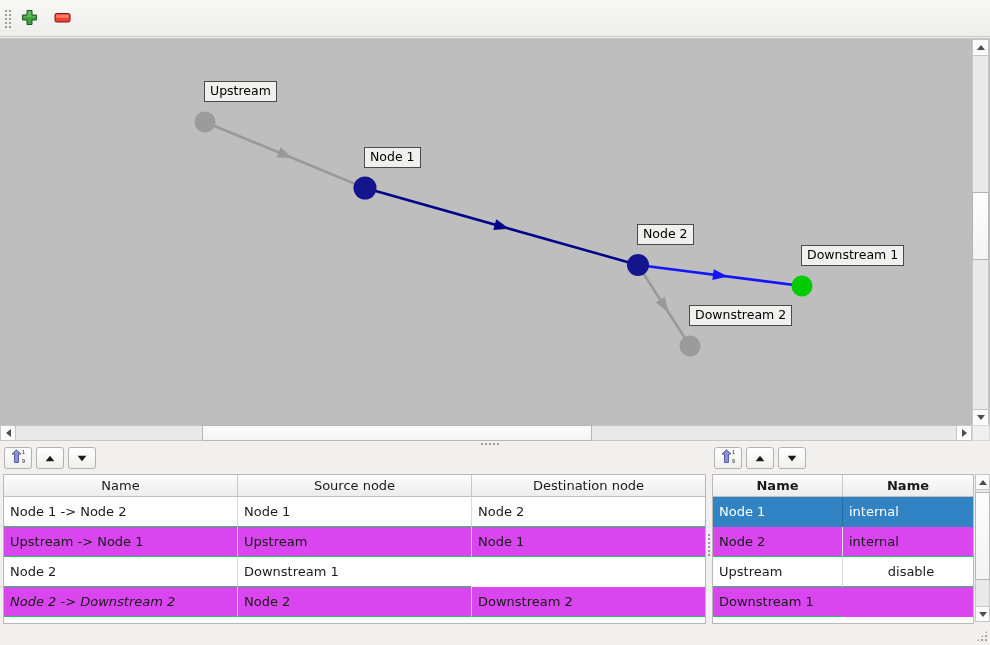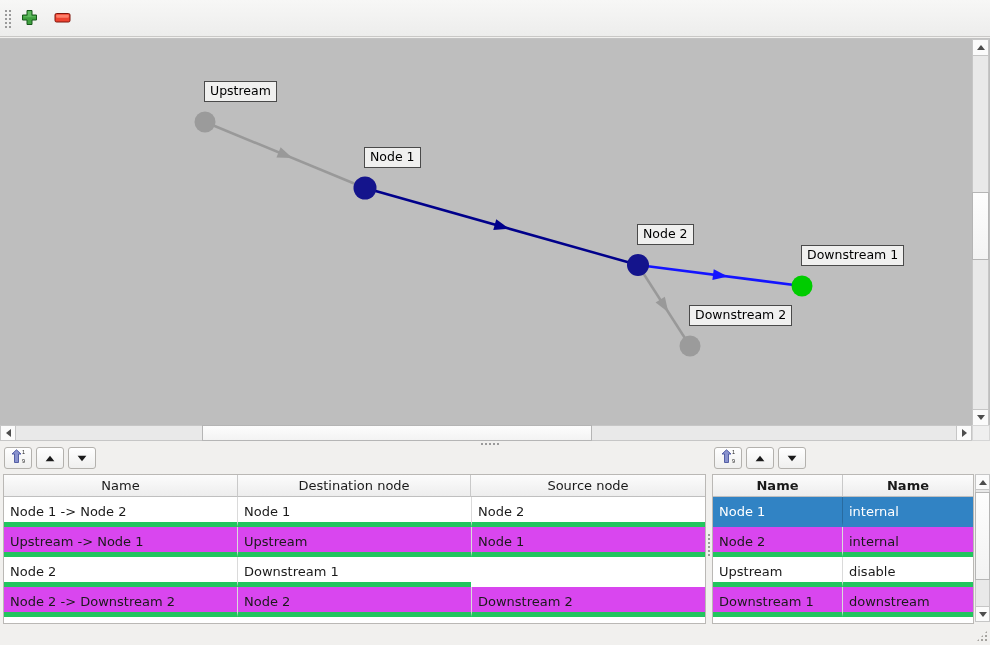--- a/index.html
+++ b/index.html
@@ -90,21 +90,21 @@
   .th {
     background:linear-gradient(#fcfcfc,#ededed);
     border-right:1px solid #c9c9c9; border-bottom:1px solid #bfbfbf;
     text-align:center; line-height:21px; font-size:13px;
     overflow:hidden; cursor:pointer;
   }
   .th:last-child { border-right:none; }
   .trow { display:flex; height:30px; }
   .trow.alt { background:#d946ef; }
   .td {
-    border-right:1px solid #dadada; border-bottom:5px solid #22c55e;
+    border-right:1px solid #dadada; border-bottom:1px solid #22c55e;
     padding-left:6px; line-height:29px; font-size:13px;
     white-space:nowrap; overflow:hidden;
   }
   .td:last-child { border-right:none; }
   .table.nodes .th { font-weight:bold; }
   .trow.selected { color:#fff; }
   .trow.selected .td { border-right-color:rgba(0,0,0,0.18); border-bottom-color:transparent; }
 
   .tbl-sb { position:absolute; left:975px; top:474px; width:15px; height:148px; }
 
@@ -219,64 +219,63 @@
 <button class="mini-btn" style="left:746px;">
     <span class="tri up"></span>
   </button>
 <button class="mini-btn" style="left:778px;">
     <span class="tri down"></span>
   </button>
 
 <div class="table edges" id="edges-table" style="left:3px; width:703px; height:150px;">
     <div class="thead">
       <div class="th" style="width: 234px;">Name</div>
+      <div class="th" style="width: 234px;">Source node</div>
       <div class="th" style="width: 233px;">Destination node</div>
-      <div class="th" style="width: 234px;">Source node</div>
     </div>
     <div class="trow">
       <div class="td" style="width: 234px;">Node 1 -&gt; Node 2</div>
       <div class="td" style="width: 234px;">Node 1</div>
       <div class="td" style="width: 233px;">Node 2</div>
     </div>
     <div class="trow alt">
       <div class="td" style="width: 234px;">Upstream -&gt; Node 1</div>
       <div class="td" style="width: 234px;">Upstream</div>
       <div class="td" style="width: 233px;">Node 1</div>
     </div>
     <div class="trow">
       <div class="td" style="width: 234px;">Node 2</div>
       <div class="td" style="width: 233px;">Downstream 1</div>
     </div>
     <div class="trow alt">
-      <div class="td" style="width: 234px;">Node 2 -&gt; Downstream 2</div>
+      <div class="td" style="width: 234px; font-style: italic;">Node 2 -&gt; Downstream 2</div>
       <div class="td" style="width: 234px;">Node 2</div>
       <div class="td" style="width: 233px;">Downstream 2</div>
     </div>
   </div>
 
 <div class="table nodes" id="nodes-table" style="left:712px; width:262px; height:150px;">
     <div class="thead">
       <div class="th" style="width: 130px;">Name</div>
       <div class="th" style="width: 130px;">Name</div>
     </div>
     <div class="trow selected" style="background: rgb(49, 131, 196);">
       <div class="td" style="width: 130px;">Node 1</div>
       <div class="td" style="width: 130px;">internal</div>
     </div>
     <div class="trow alt">
       <div class="td" style="width: 130px;">Node 2</div>
       <div class="td" style="width: 130px;">internal</div>
     </div>
     <div class="trow">
       <div class="td" style="width: 130px;">Upstream</div>
-      <div class="td" style="width: 130px;">disable</div>
+      <div class="td" style="width: 130px; text-align: center;">disable</div>
     </div>
     <div class="trow alt">
       <div class="td" style="width: 130px;">Downstream 1</div>
-      <div class="td" style="width: 130px;">downstream</div>
     </div>
   </div>
 
 <div class="tbl-sb">
   <div class="sb-trough" style="position:absolute; left:0; top:0; width:15px; height:148px;"></div>
   <div class="sb-btn" style="left:0; top:0; width:15px; height:16px;">
       <span class="tri up"></span>
     </div>
   <div class="sb-thumb" style="left:0; top:18px; width:15px; height:88px;"></div>
   <div class="sb-btn" style="left:0; top:132px; width:15px; height:16px;">

